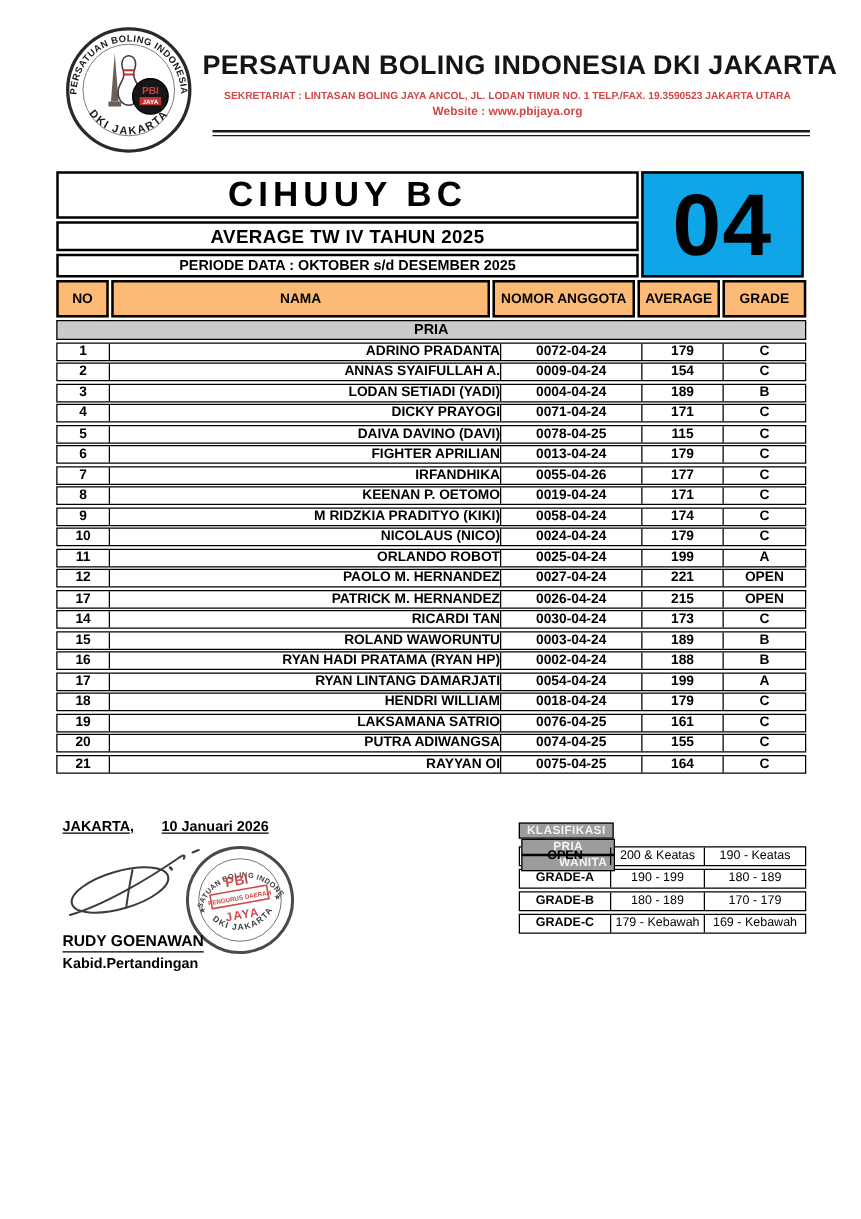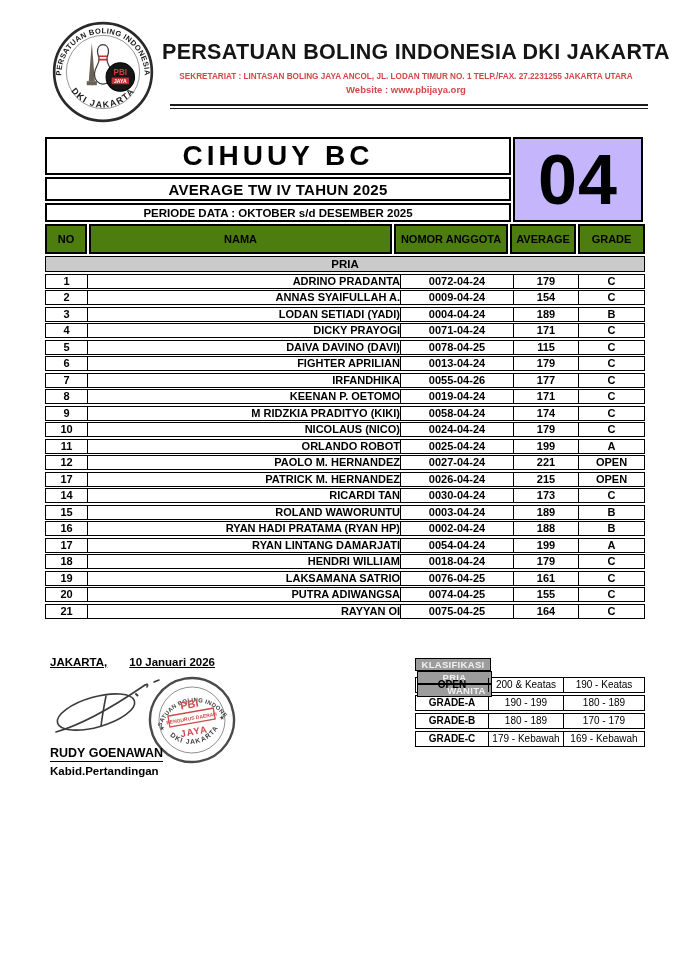--- a/index.html
+++ b/index.html
@@ -18,26 +18,26 @@
     border-top:2px solid #1c1c1c; border-bottom:1.5px solid #1c1c1c; }
 
   
   .report { position:absolute; left:45px; top:137px; width:600px; }
   .title-area { display:flex; }
   .title-left { width:466px; display:flex; flex-direction:column; }
   .t-cell { border:2px solid #000; display:flex; align-items:center; justify-content:center; background:#fff; box-sizing:border-box; }
   .cell-club   { height:38px; font-size:28px; font-weight:800; letter-spacing:4px; }
   .cell-avg    { height:24px; margin-top:2px; font-size:15px; font-weight:800; letter-spacing:.3px; }
   .cell-period { height:19px; margin-top:2px; font-size:11.5px; font-weight:800; }
-  .cell-page { width:130px; margin-left:2px; height:85px; border:2px solid #000; background:#c4b5fd;
+  .cell-page { width:130px; margin-left:2px; height:85px; border:2px solid #000; background:#0ea5e9;
     display:flex; align-items:center; justify-content:center; font-size:70px; font-weight:800;
     box-sizing:border-box; line-height:1; letter-spacing:1px; }
 
   .col-header { display:flex; margin-top:2px; height:30px; }
-  .ch-cell { border:2px solid #000; background:#4d7c0f; box-sizing:border-box;
+  .ch-cell { border:2px solid #000; background:#fdba74; box-sizing:border-box;
     display:flex; align-items:center; justify-content:center;
     font-size:11px; font-weight:800; }
   .ch-cell + .ch-cell { margin-left:2px; }
   .ch-no{width:42px;} .ch-nama{width:303px;} .ch-nomor{width:114px;} .ch-avg{width:66px;} .ch-grade{width:67px;}
 
   .section-row { margin-top:2px; height:14px; border:1.5px solid #000; background:#cbcbcb;
     display:flex; align-items:center; justify-content:center;
     font-size:11.5px; font-weight:800; box-sizing:content-box; }
 
   .row { display:flex; margin-top:1.5px; height:13px; border:1.5px solid #000; box-sizing:content-box;
@@ -108,21 +108,21 @@
         <circle cx="73" cy="56" r="14" fill="#161616" stroke="#000" stroke-width="1"></circle>
         <text x="73" y="54" font-size="8" font-weight="bold" fill="#d23c3c" text-anchor="middle">PBI</text>
         <rect x="64.5" y="56.5" width="17" height="6.5" fill="#c03333"></rect>
         <text x="73" y="61.7" font-size="5" font-weight="bold" fill="#fff" text-anchor="middle">JAYA</text>
       </g>
     </svg>
   </div>
 
   <div class="header-text">
     <div class="org-name">PERSATUAN BOLING INDONESIA DKI JAKARTA</div>
-    <div class="secretariat">SEKRETARIAT : LINTASAN BOLING JAYA ANCOL, JL. LODAN TIMUR NO. 1 TELP./FAX. 27.2231255 JAKARTA UTARA</div>
+    <div class="secretariat">SEKRETARIAT : LINTASAN BOLING JAYA ANCOL, JL. LODAN TIMUR NO. 1 TELP./FAX. 19.3590523 JAKARTA UTARA</div>
     <div class="website">Website : www.pbijaya.org</div>
   </div>
   <div class="double-rule"></div>
 
   <div class="report">
     <div class="title-area">
       <div class="title-left">
         <div class="t-cell cell-club">CIHUUY BC</div>
         <div class="t-cell cell-avg">AVERAGE TW IV TAHUN 2025</div>
         <div class="t-cell cell-period">PERIODE DATA : OKTOBER s/d DESEMBER 2025</div>

